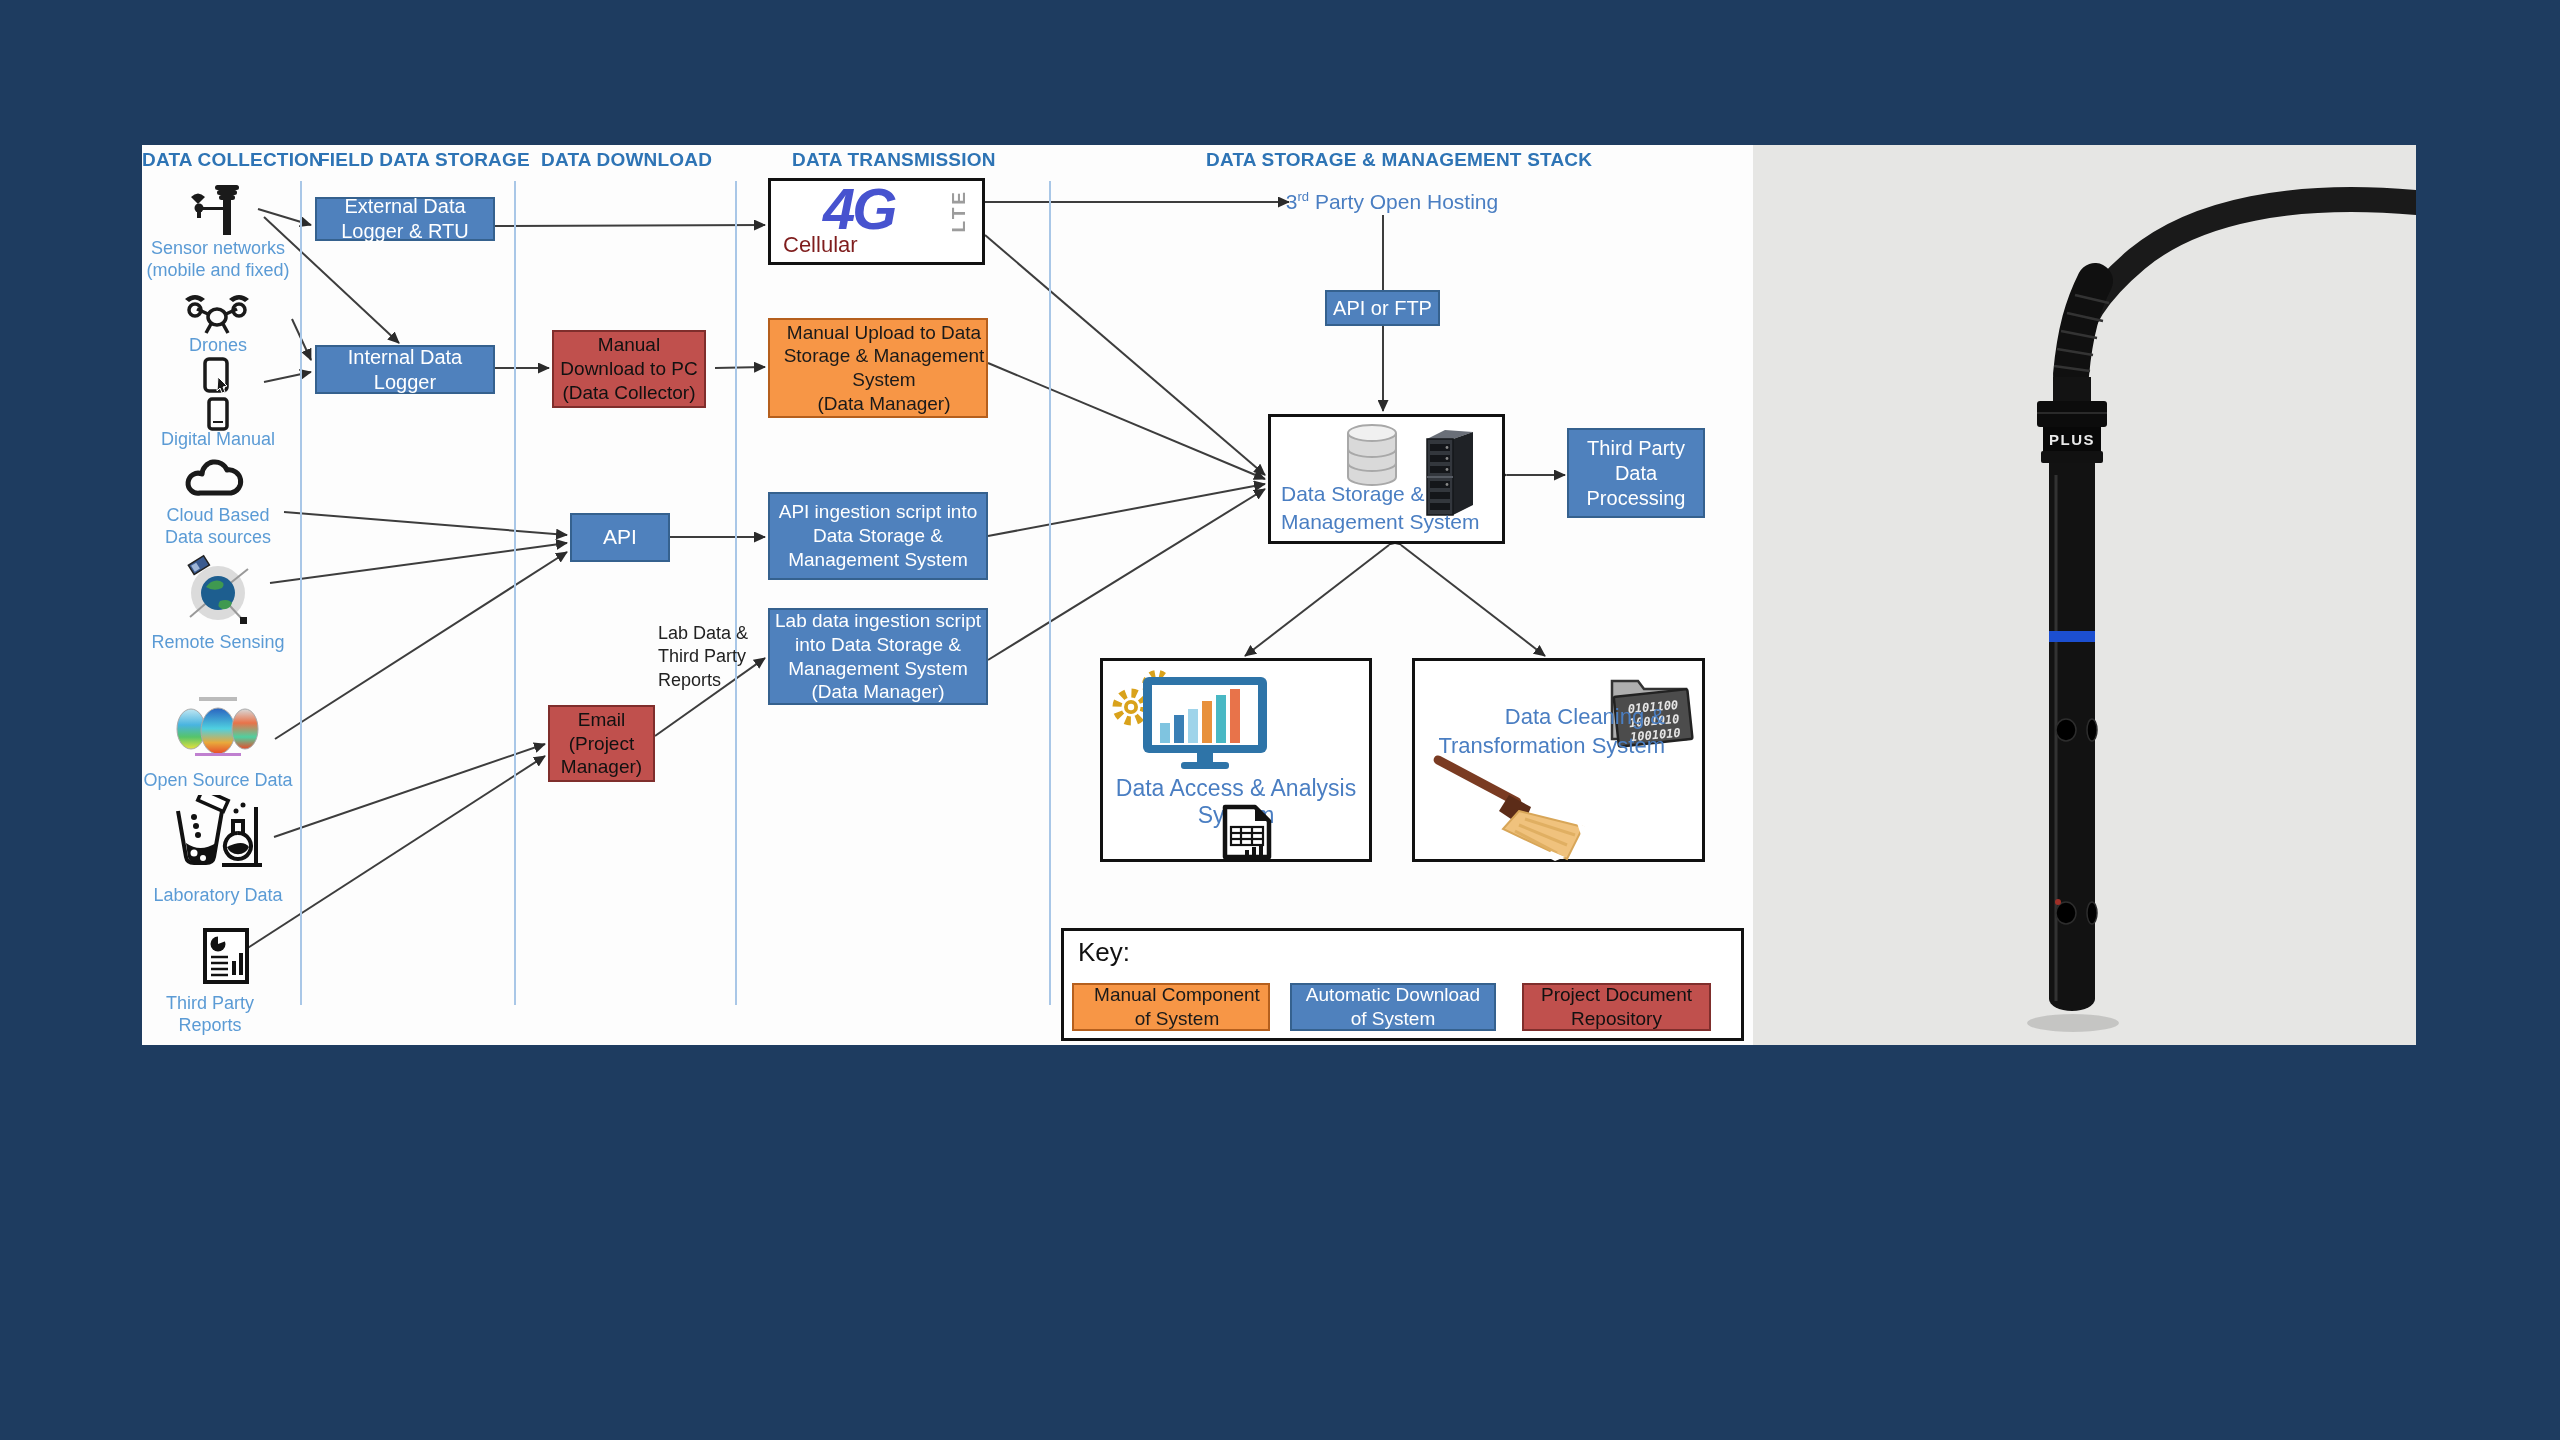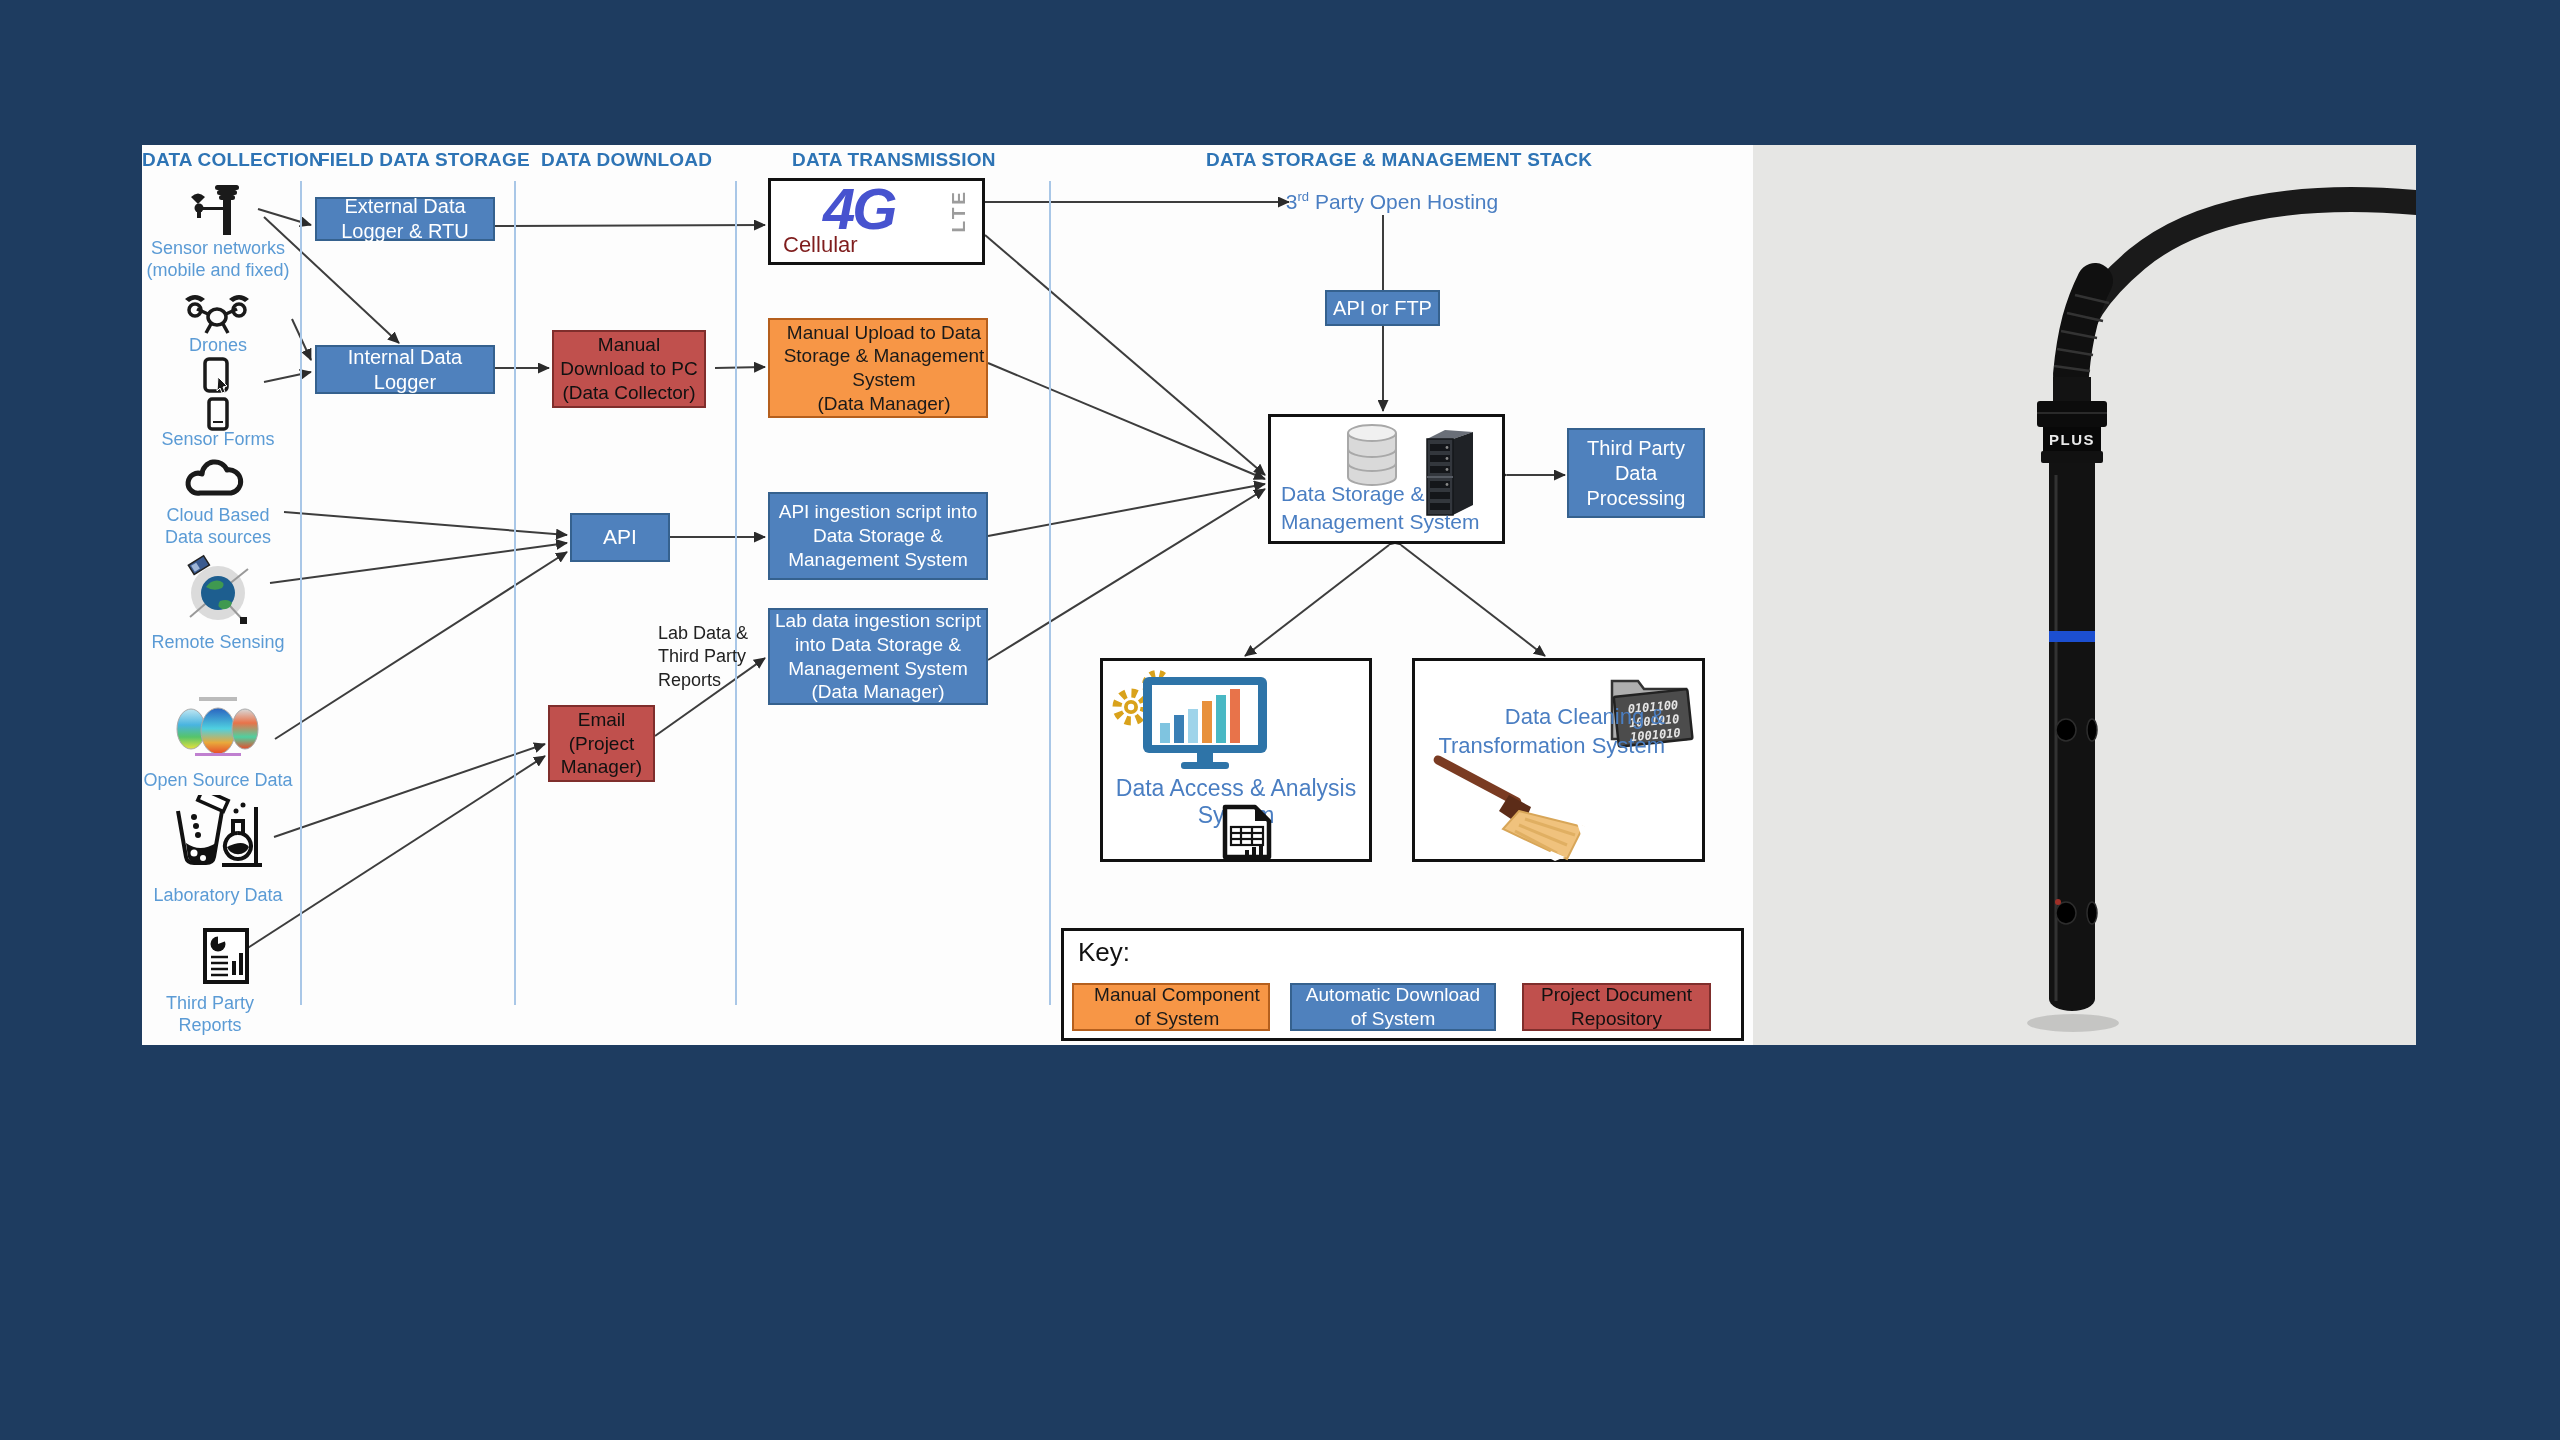--- a/index.html
+++ b/index.html
@@ -140,21 +140,21 @@
   <div class="src-label" style="left:0;top:190px;width:152px">Drones</div>
 
   <svg class="abs" style="left:60px;top:212px" width="30" height="38" viewBox="0 0 30 38">
     <rect x="3" y="2" width="22" height="32" rx="4" fill="none" stroke="#1a1a1a" stroke-width="3.5"></rect>
     <path d="M16,20 l9,9 -4,1 2,5 -3,1 -2,-5 -3,3 z" fill="#1a1a1a" stroke="#fff" stroke-width="1"></path>
   </svg>
   <svg class="abs" style="left:64px;top:252px" width="24" height="34" viewBox="0 0 24 34">
     <rect x="3" y="2" width="18" height="30" rx="3" fill="none" stroke="#1a1a1a" stroke-width="3.5"></rect>
     <line x1="7" y1="25" x2="17" y2="25" stroke="#1a1a1a" stroke-width="2"></line>
   </svg>
-  <div class="src-label" style="left:0;top:284px;width:152px">Sensor Forms</div>
+  <div class="src-label" style="left:0;top:284px;width:152px">Digital Manual</div>
 
   <svg class="abs" style="left:42px;top:310px" width="66" height="46" viewBox="0 0 66 46">
     <path d="M16,38 a10,10 0 1 1 2,-19 a13,13 0 0 1 25,-4 a10,10 0 1 1 4,23 z" fill="none" stroke="#1a1a1a" stroke-width="5" stroke-linejoin="round"></path>
   </svg>
   <div class="src-label" style="left:0;top:360px;width:152px">Cloud Based
 Data sources</div>
 
   <svg class="abs" style="left:36px;top:406px" width="78" height="78" viewBox="0 0 78 78">
     <circle cx="40" cy="42" r="27" fill="#777" opacity="0.25"></circle>
     <g stroke="#999" stroke-width="2">

